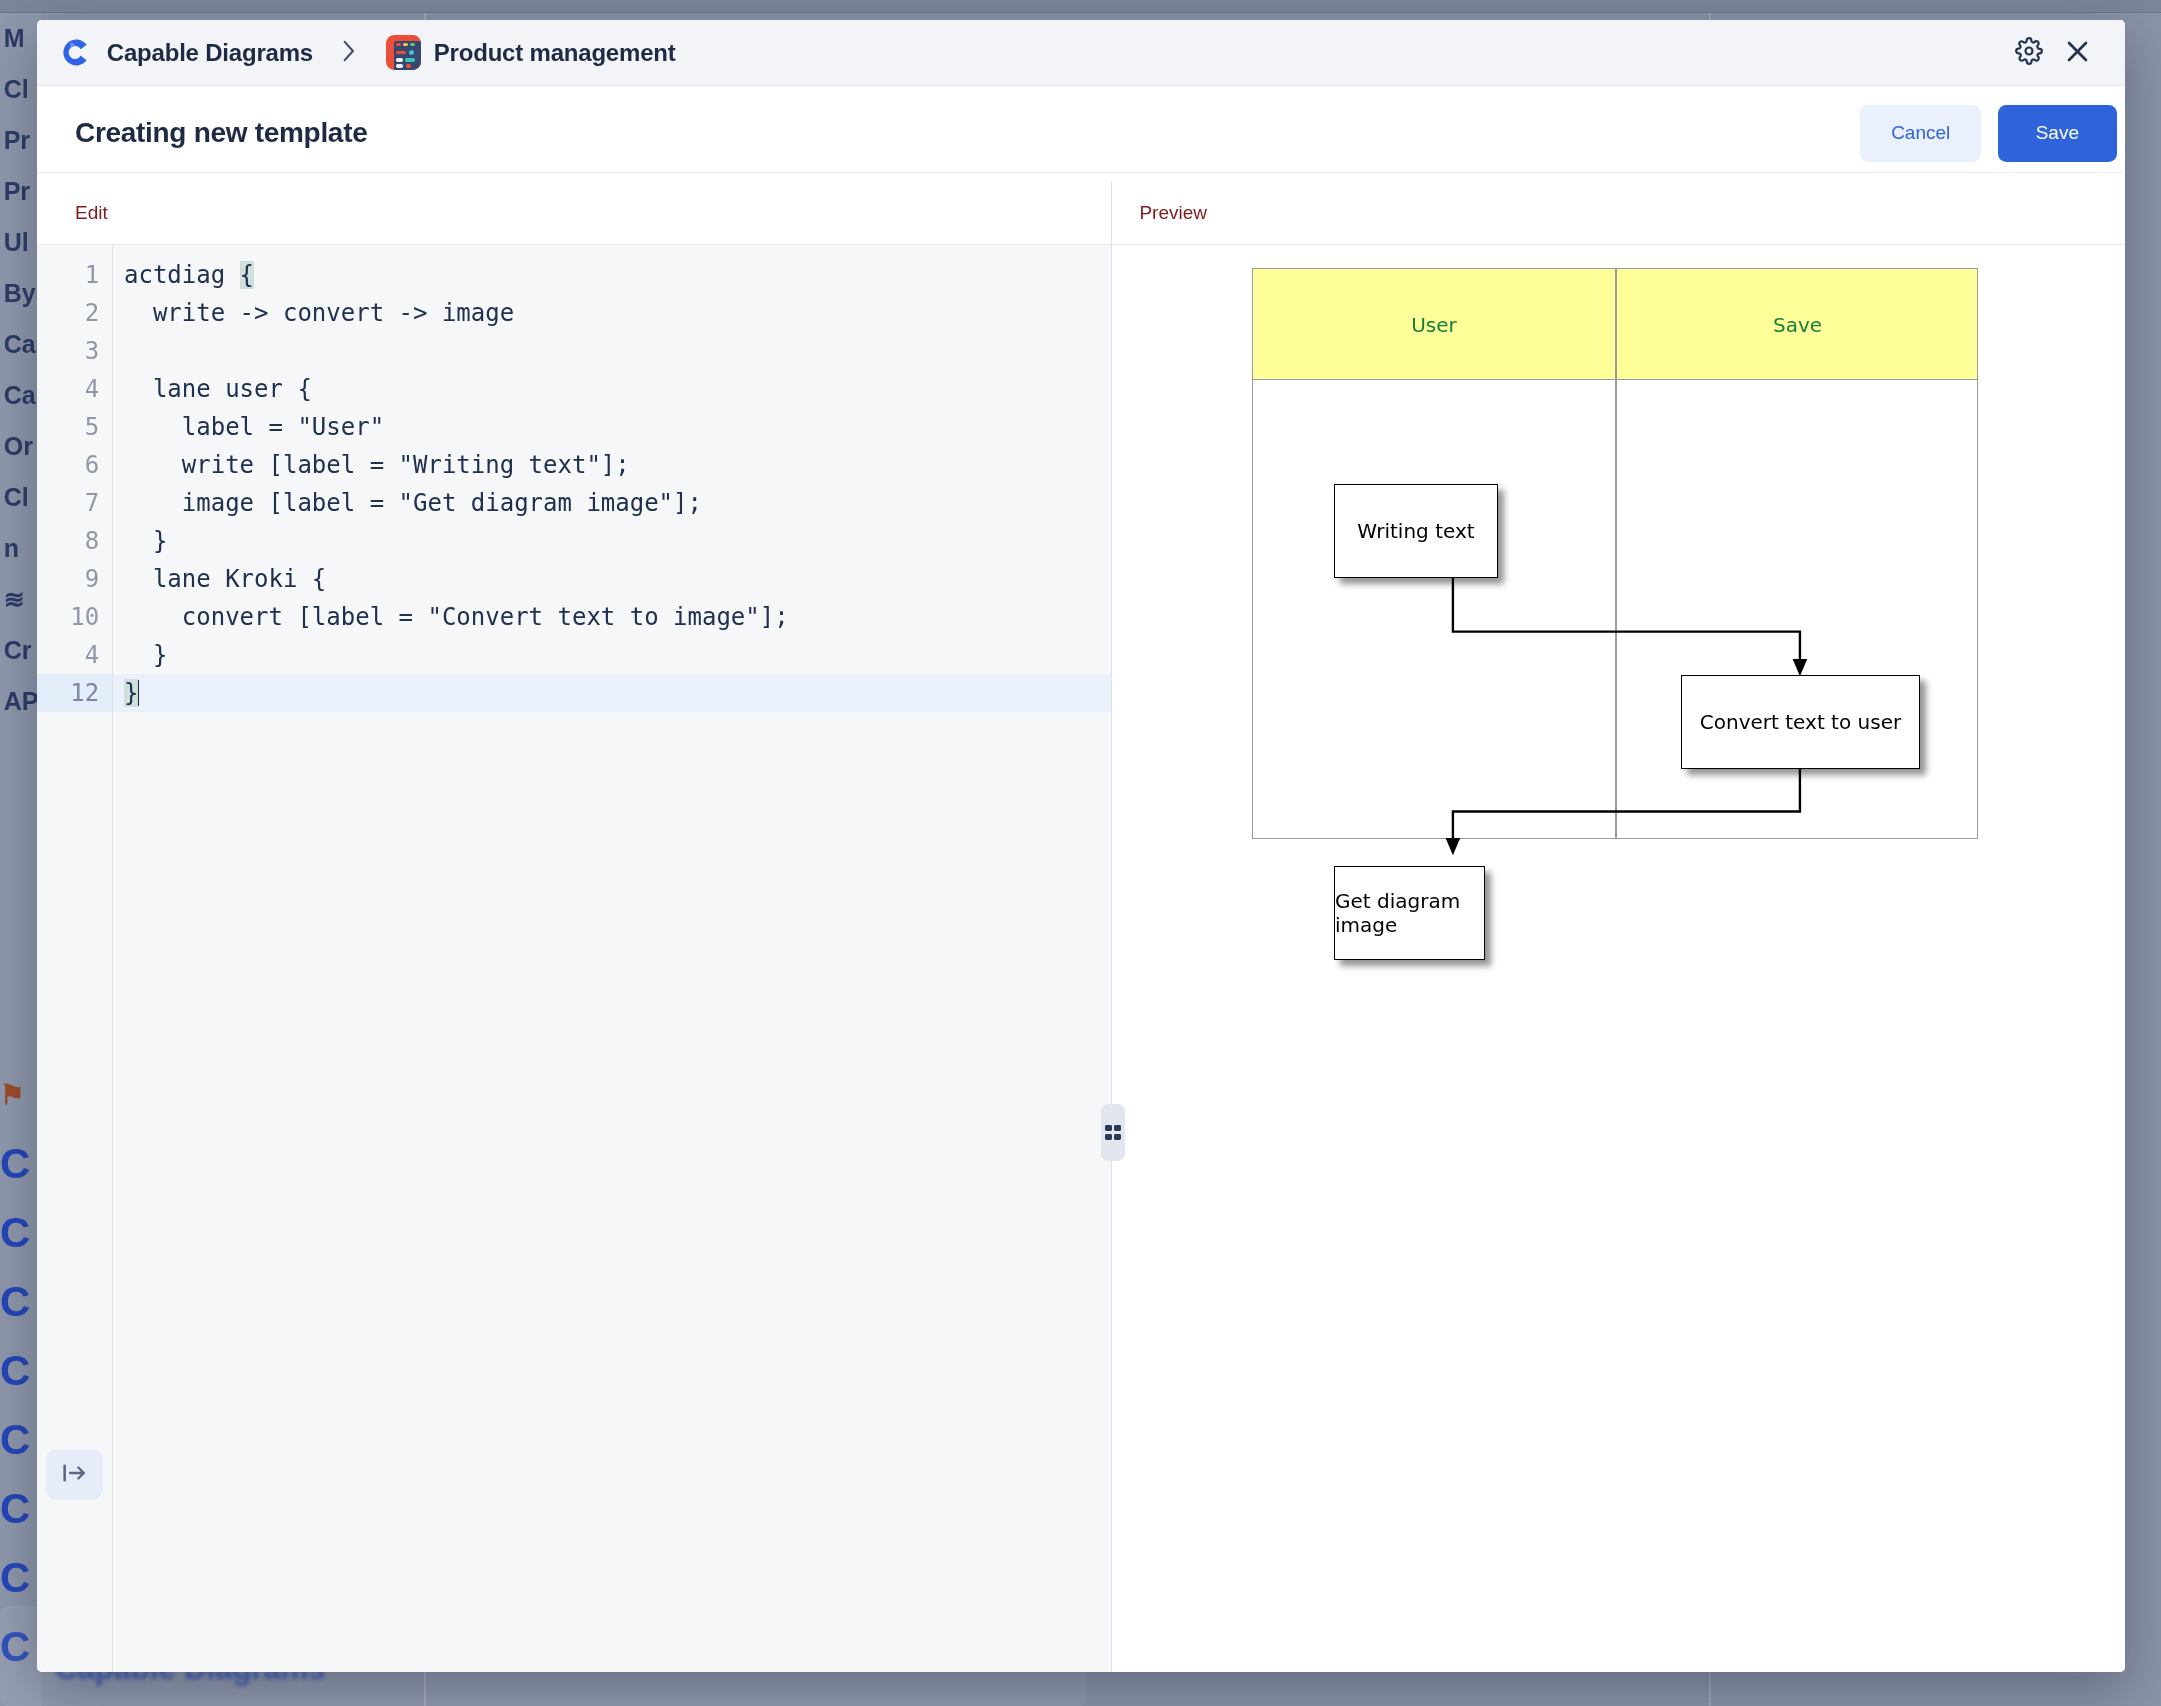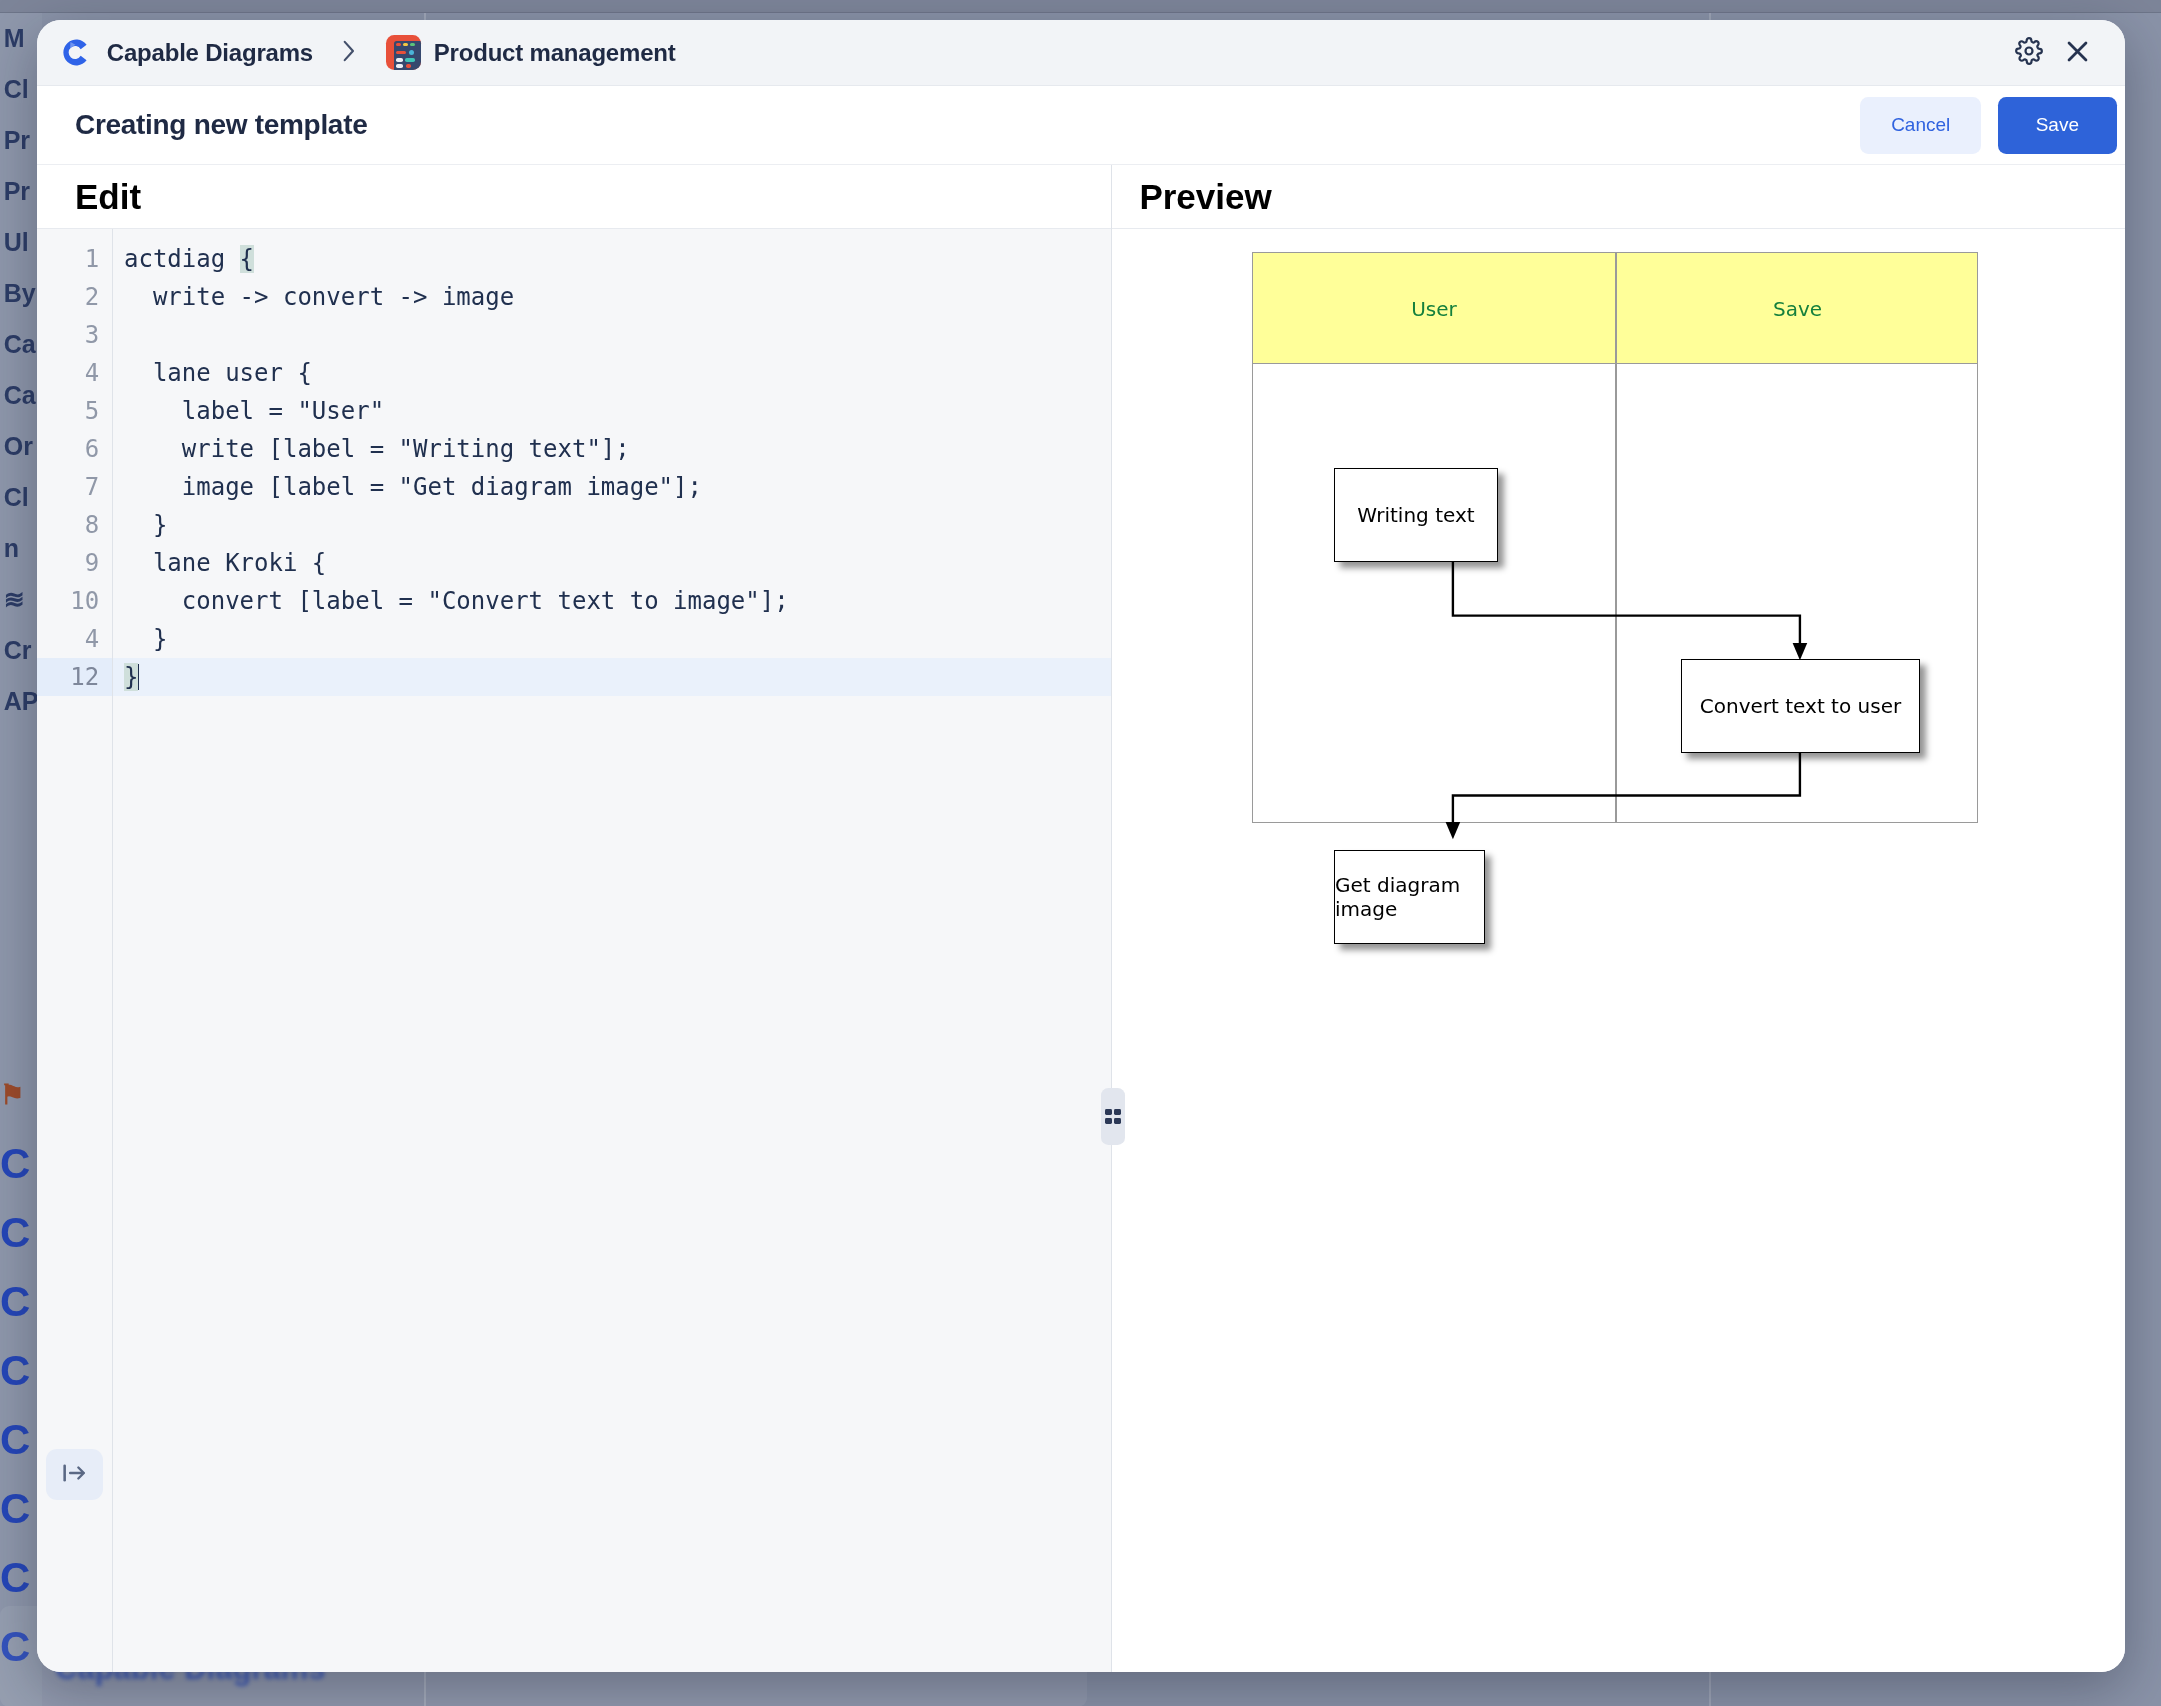--- a/index.html
+++ b/index.html
@@ -45,23 +45,23 @@
     background: rgba(255,255,255,.07); border-radius: 9.1px;
   }
   .bg-rightline2 {
     position: absolute; top: 12.8px; bottom: 0; left: 1709px; width: 1.8px;
     background: rgba(255,255,255,.18);
   }
 
   
   .modal {
     position: absolute; left: 37px; top: 20px; width: 2088px; height: 1652px;
-    background: #ffffff; border-radius: 24px;
+    background: #ffffff; border-radius: 5px;
     box-shadow: 0 16.4px 55px rgba(20,26,45,.34);
-    overflow: hidden; display: flex; flex-direction: column;
+    overflow: hidden; display: flex; flex-direction: column; gap: 8px;
   }
 
   
   .modal-header {
     height: 66px; flex: 0 0 66px; background: #f2f4f7;
     display: flex; align-items: center; padding: 0 24px 0 20px;
     border-bottom: 0.9px solid #e6e9ee;
   }
   .brand { display: flex; align-items: center; gap: 12.8px; }
   .c-logo { width: 37px; height: 37px; position: relative; flex: 0 0 37px; }
@@ -109,21 +109,21 @@
     width: 1075px; flex: 0 0 1075px; display: flex; flex-direction: column;
     border-right: 0.9px solid #dfe3e9; min-height: 0;
   }
   .pane-preview { flex: 1 1 auto; display: flex; flex-direction: column; min-height: 0; }
   .pane-head {
     height: 64px; flex: 0 0 64px; background: #ffffff;
     display: flex; align-items: center; padding-left: 38px;
     border-bottom: 0.9px solid #e7eaef;
   }
   .pane-head.prev { padding-left: 27.4px; }
-  .pane-title { font-size: 35px; font-weight: 700; color: #000000; }
+  .pane-title { font-size: 19px; font-weight: 400; color: #7f1d1d; }
 
   
   .editor {
     flex: 1 1 auto; background: #f6f7f9; display: flex; min-height: 0;
     position: relative; overflow: hidden;
   }
   .gutter {
     width: 75px; flex: 0 0 75px; padding-top: 11px;
     font-family: "DejaVu Sans Mono", monospace; font-size: 24px;
     color: #9098a8; text-align: right; user-select: none;

